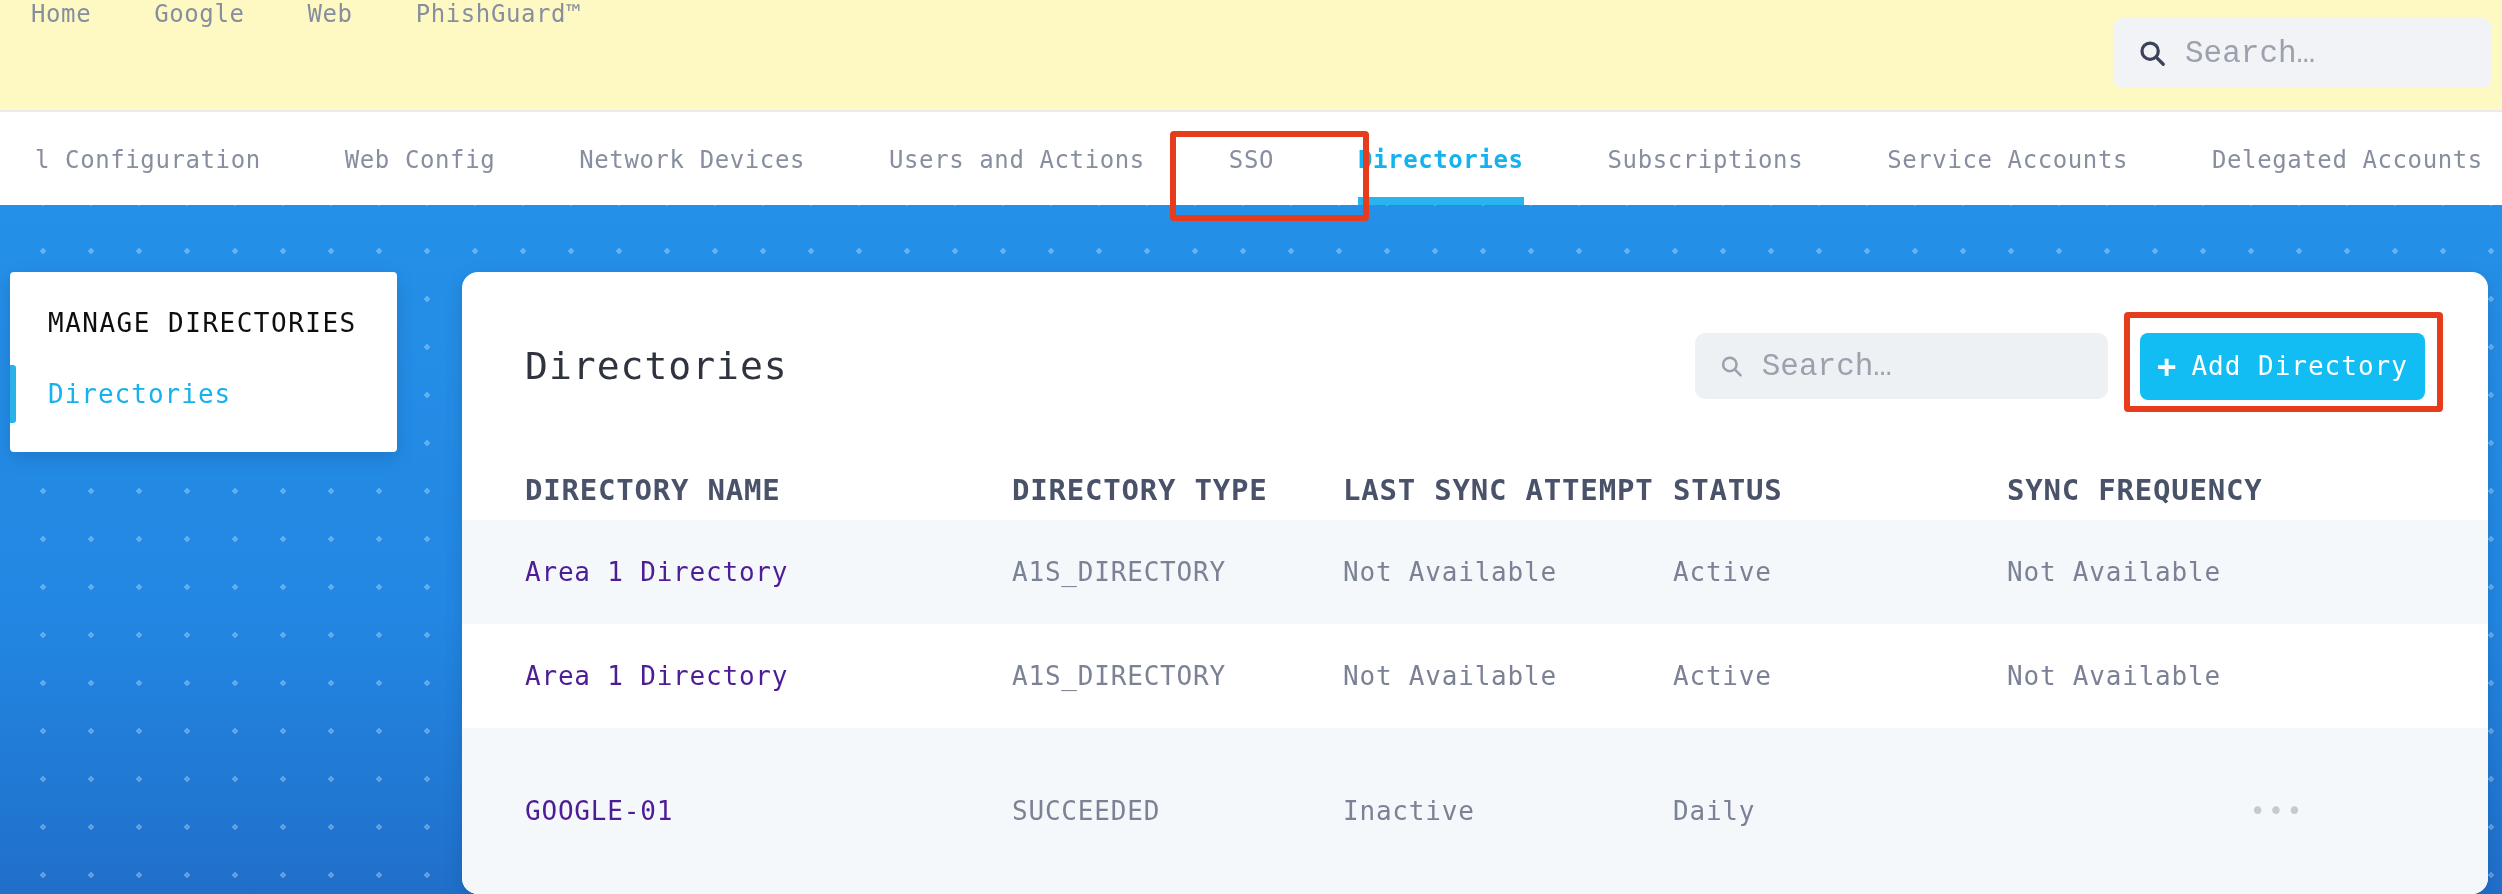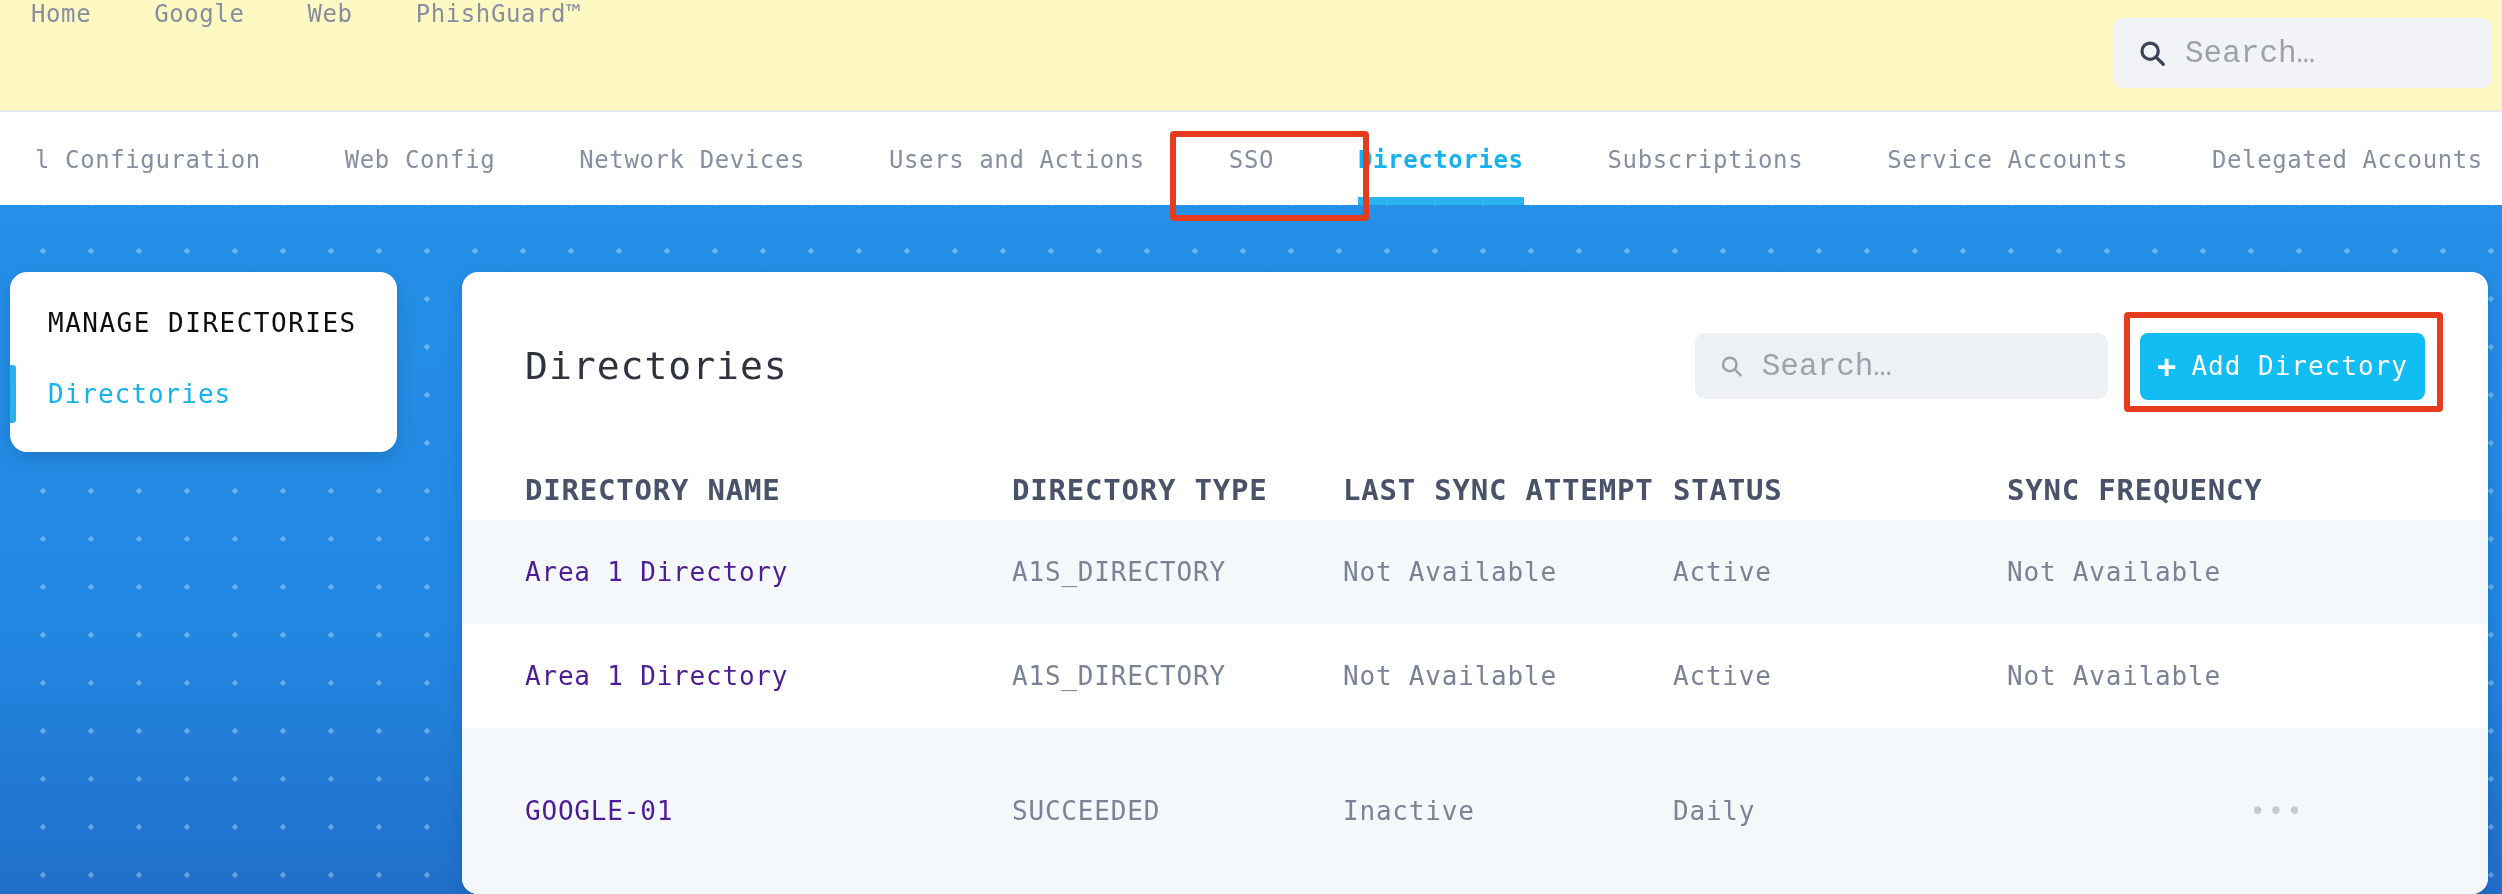--- a/index.html
+++ b/index.html
@@ -54,21 +54,21 @@
     background-image:
       radial-gradient(rgba(255,255,255,0.30) 2.5px, rgba(0,0,0,0) 2.9px),
       linear-gradient(180deg, #2590e8 0%, #2287e2 60%, #206fca 100%);
     background-size:48px 48px, 100% 100%;
     background-position:19px 22px, 0 0;
   }
 
   
   .side-card {
     position:absolute; left:10px; top:67px; width:387px; height:180px;
-    background:#fff; border-radius:17px; box-shadow:0 6px 18px rgba(13,45,84,0.18);
+    background:#fff; border-radius:4px; box-shadow:0 6px 18px rgba(13,45,84,0.18);
   }
   .side-card-title {
     position:absolute; left:38px; top:36px; font-size:26px; letter-spacing:1.5px;
     color:#0d0e10; font-weight:500; white-space:nowrap;
   }
   .side-item {
     position:absolute; left:0; top:93px; width:100%; height:58px;
     display:flex; align-items:center; padding-left:38px; cursor:pointer;
   }
   .side-item-bar {

